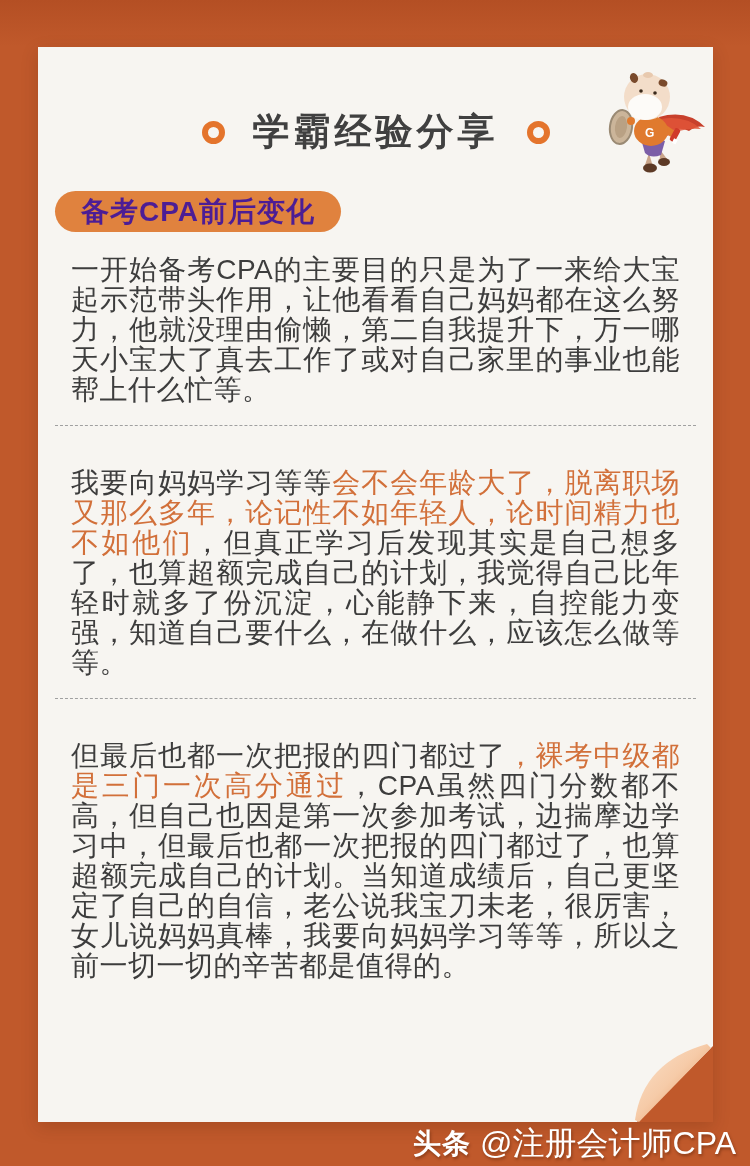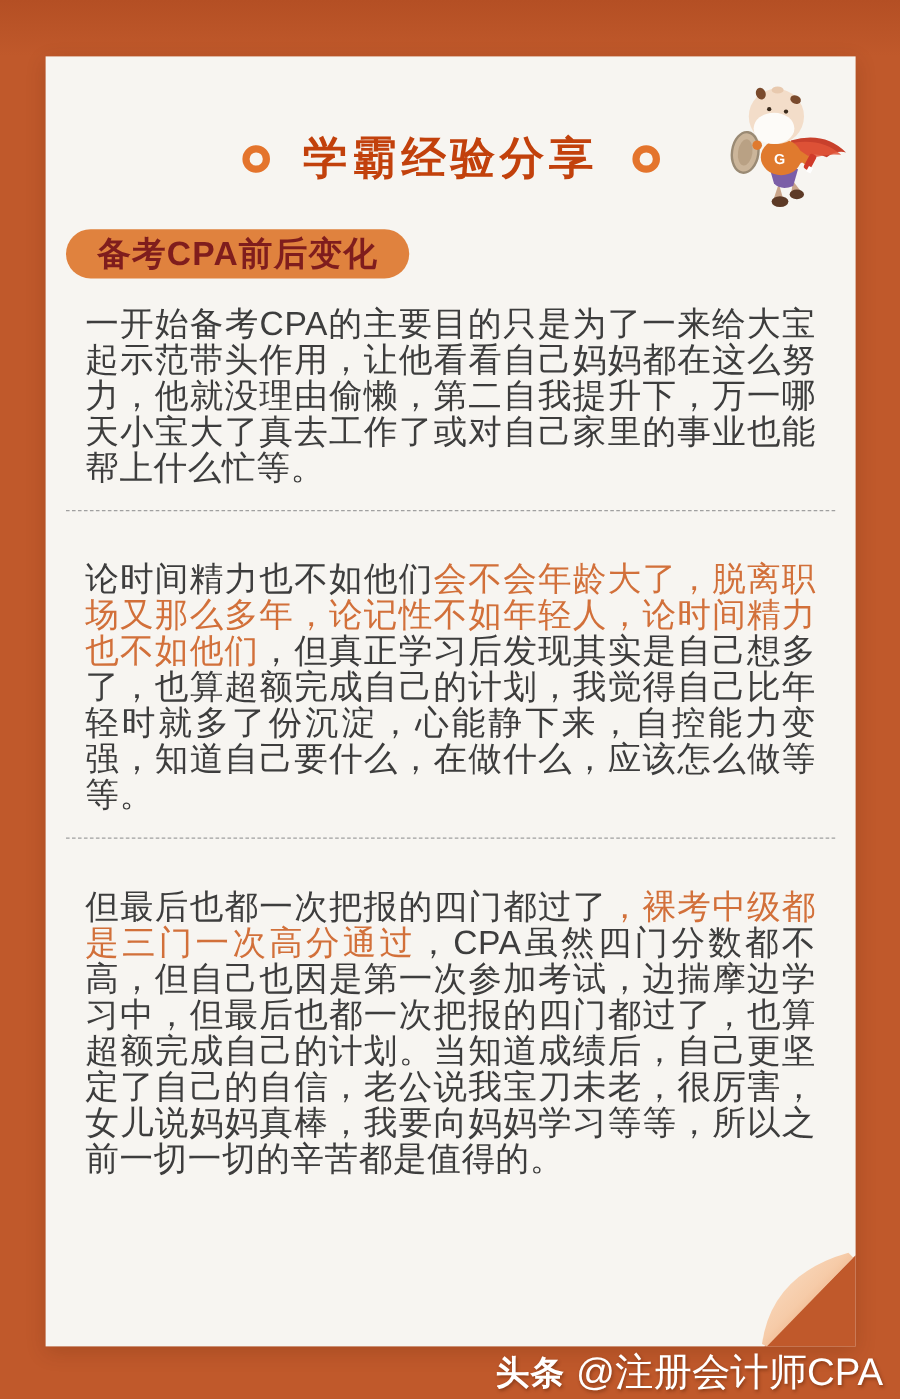--- a/index.html
+++ b/index.html
@@ -37,39 +37,39 @@
   }
   .title-dot {
     width: 11px;
     height: 11px;
     border: 6px solid var(--title-dot, #e4742c);
     border-radius: 50%;
     background: transparent;
     flex: 0 0 auto;
   }
   .page-title {
-    font-family: Liberation Sans, sans-serif;
+    font-family: Liberation Serif, serif;
     font-size: 37px;
     font-weight: 600;
     letter-spacing: 4px;
-    color: #c2410c;
+    color: #404040;
     line-height: 46px;
     white-space: nowrap;
   }
   
   .badge {
     display: inline-block;
     margin: 36px 0 0 17px;
     height: 41px;
     line-height: 41px;
     padding: 0 26px;
     min-width: 260px;
     background: var(--badge, #e0823e);
     border-radius: 21px;
-    color: #7f1d1d;
+    color: #4c1d95;
     font-size: 28px;
     font-weight: 700;
     letter-spacing: 1px;
     box-sizing: border-box;
   }
   
   .article {
     margin-top: 23px;
     padding: 0 17px;
   }
@@ -177,21 +177,21 @@
       <ellipse cx="20" cy="62" rx="6" ry="11" fill="#b9a184" transform="rotate(8 20 62)"></ellipse>
 
       <circle cx="30" cy="56" r="4" fill="#e07a2e"></circle>
     </svg>
 
     <div class="badge">备考CPA前后变化</div>
 
     <div class="article">
         <p class="para"><span>一开始备考CPA的主要目的只是为了一来给大宝起示范带头作用，让他看看自己妈妈都在这么努力，他就没理由偷懒，第二自我提升下，万一哪天小宝大了真去工作了或对自己家里的事业也能帮上什么忙等。</span></p>
         <div class="divider"></div>
-        <p class="para"><span>论时间精力也不如他们</span><span class="hl">会不会年龄大了，脱离职场又那么多年，论记性不如年轻人，论时间精力也不如他们</span><span>，但真正学习后发现其实是自己想多了，也算超额完成自己的计划，我觉得自己比年轻时就多了份沉淀，心能静下来，自控能力变强，知道自己要什么，在做什么，应该怎么做等等。</span></p>
+        <p class="para"><span>我要向妈妈学习等等</span><span class="hl">会不会年龄大了，脱离职场又那么多年，论记性不如年轻人，论时间精力也不如他们</span><span>，但真正学习后发现其实是自己想多了，也算超额完成自己的计划，我觉得自己比年轻时就多了份沉淀，心能静下来，自控能力变强，知道自己要什么，在做什么，应该怎么做等等。</span></p>
         <div class="divider"></div>
         <p class="para"><span>但最后也都一次把报的四门都过了</span><span class="hl">，裸考中级都是三门一次高分通过</span><span>，CPA虽然四门分数都不高，但自己也因是第一次参加考试，边揣摩边学习中，但最后也都一次把报的四门都过了，也算超额完成自己的计划。当知道成绩后，自己更坚定了自己的自信，老公说我宝刀未老，很厉害，女儿说妈妈真棒，我要向妈妈学习等等，所以之前一切一切的辛苦都是值得的。</span></p>
       </div>
 
     <div class="corner-orange"></div>
     <svg class="corner-curl" viewBox="0 0 82 82" xmlns="http://www.w3.org/2000/svg">
       <defs>
         <linearGradient id="curlGrad" x1="0%" y1="0%" x2="85%" y2="85%">
           <stop offset="0%" stop-color="#fbe3cd"></stop>
           <stop offset="55%" stop-color="#f6cba8"></stop>

